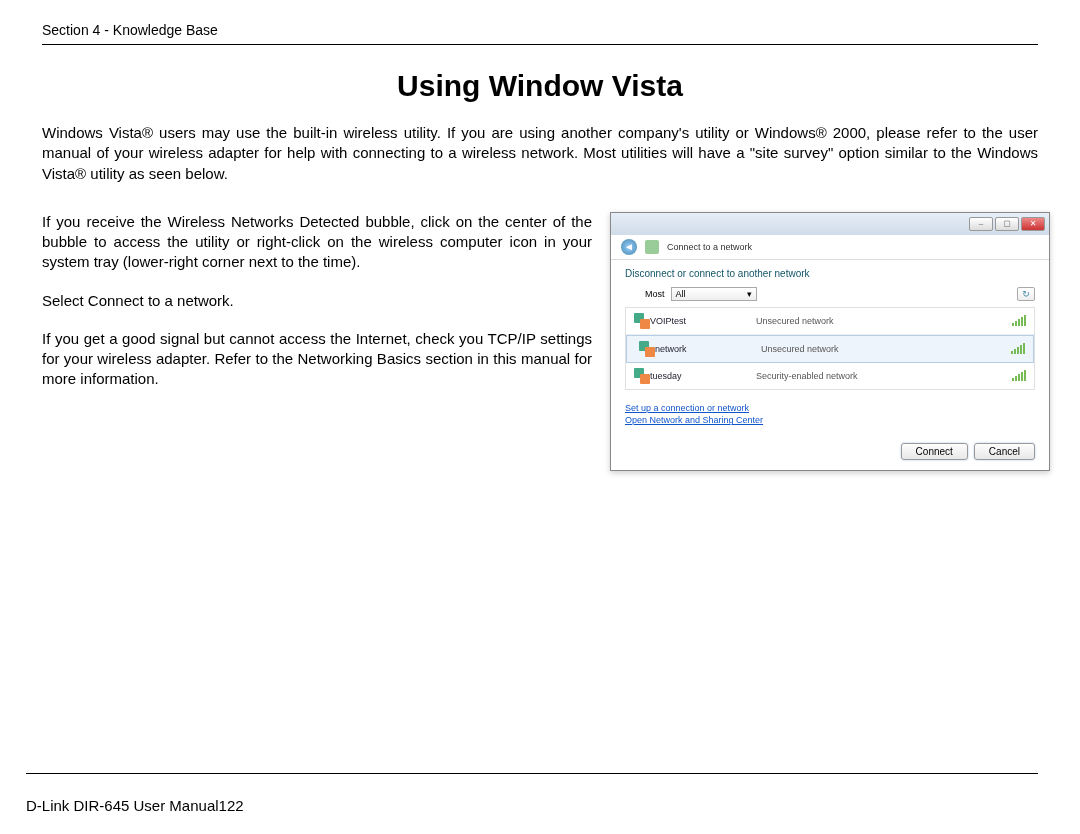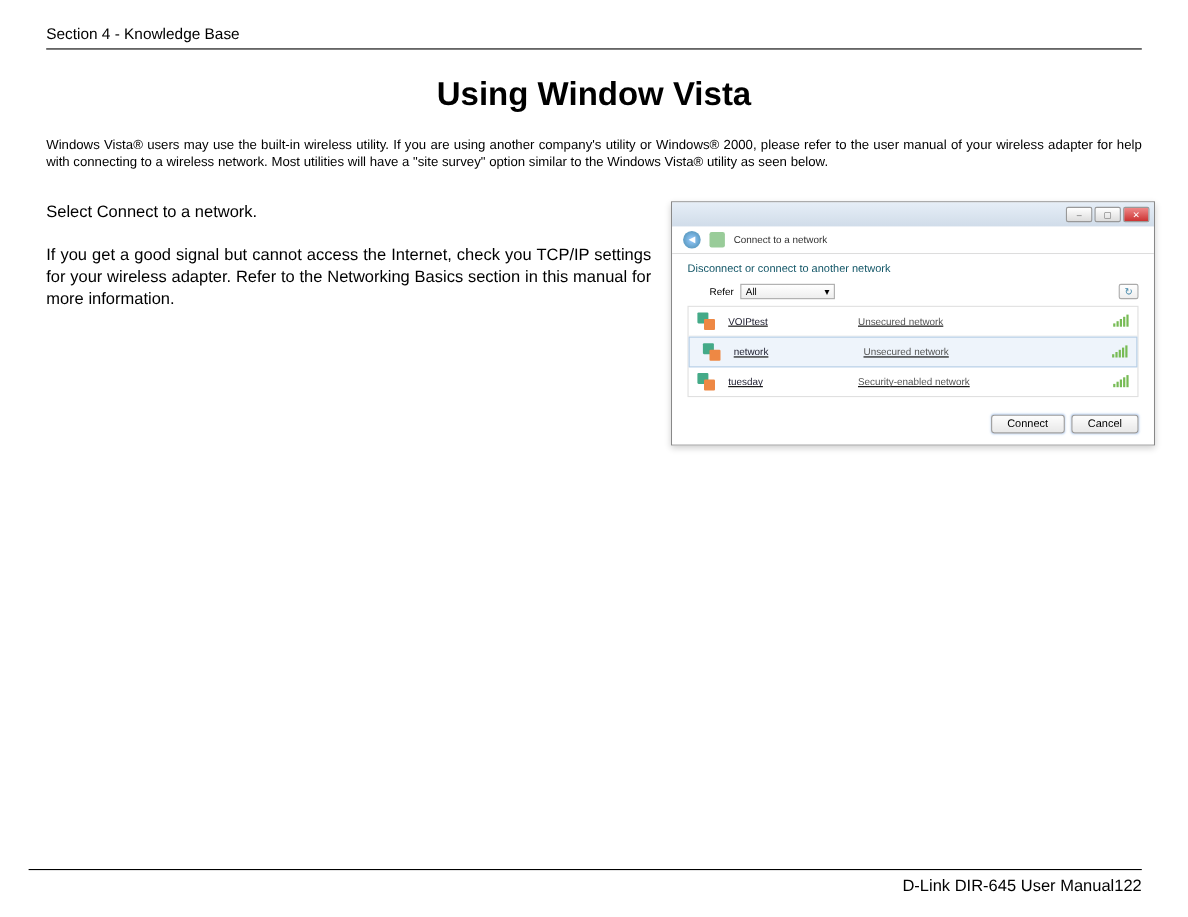--- a/index.html
+++ b/index.html
@@ -18,21 +18,21 @@
     border-bottom: 1.5px solid #000;
     margin-bottom: 24px;
   }
   h1.title {
     text-align: center;
     font-size: 30px;
     font-weight: 700;
     margin-bottom: 20px;
   }
   .intro {
-    font-size: 12px;
+    font-size: 15px;
     text-align: justify;
     line-height: 1.35;
     margin-bottom: 28px;
   }
   .content-row {
     display: flex;
     gap: 18px;
   }
   .left-col {
     flex: 0 0 550px;
@@ -100,22 +100,20 @@
     background: linear-gradient(#fff,#eee);
     border-radius: 2px;
     display:flex;align-items:center;justify-content:center;
     color:#48a;font-size:9px;
   }
   .net-list { border: 1px solid #e0e0e0; }
   .net-row {
     display: flex; align-items: center;
     padding: 5px 8px;
     border-bottom: 1px solid #eee;
-    gap: 12px;
-    text-decoration: underline;
   }
   .net-row:last-child { border-bottom: none; }
   .net-row.selected { background: #eef4fb; border: 1px solid #b5cde6; padding-left: 12px; }
   .net-icon {
     width: 16px; height: 16px;
     display: inline-block;
     position: relative;
   }
   .net-icon .m1 { position:absolute; width:10px;height:10px; background:#4a8; top:0;left:0; border-radius:1px;}
   .net-icon .m2 { position:absolute; width:10px;height:10px; background:#e84; top:6px;left:6px; border-radius:1px;}
@@ -138,59 +136,60 @@
     background: linear-gradient(#fdfdfd, #e8e8e8);
     font-size: 10px;
     box-shadow: 0 0 2px rgba(100,150,220,0.6);
   }
 
   .footer {
     position: absolute;
     bottom: 20px;
     left: 26px; right: 42px;
     border-top: 1.5px solid #000;
-    padding-top: 6px;
+    padding-top: 23px;
     font-size: 15px;
     display: flex;
-    justify-content: flex-end;
+    justify-content: flex-start;
   }
 </style>
 </head>
 <body>
 
 <div class="header">
   <span>Section 4 - Knowledge Base</span>
 </div>
 
 <h1 class="title">Using Window Vista</h1>
 
 <p class="intro">Windows Vista® users may use the built-in wireless utility. If you are using another company's utility or Windows® 2000, please refer to the user manual of your wireless adapter for help with connecting to a wireless network. Most utilities will have a "site survey" option similar to the Windows Vista® utility as seen below.</p>
 
 <div class="content-row">
   <div class="left-col">
+    <p>If you receive the Wireless Networks Detected bubble, click on the center of the bubble to access the utility or right-click on the wireless computer icon in your system tray (lower-right corner next to the time).</p>
     <p>Select Connect to a network.</p>
     <p>If you get a good signal but cannot access the Internet, check you TCP/IP settings for your wireless adapter. Refer to the Networking Basics section in this manual for more information.</p>
   </div>
 
   <div class="right-col">
     <div class="vista-window">
       <div class="titlebar">
         <div class="win-btn">–</div>
         <div class="win-btn">▢</div>
         <div class="win-btn close">✕</div>
       </div>
       <div class="crumb-bar">
         <span class="back-circle">◄</span>
         <span class="crumb-icon"></span>
         <span class="crumb-text">Connect to a network</span>
       </div>
       <div class="win-body">
         <div class="instruction">Disconnect or connect to another network</div>
         <div class="show-row">
-          <span>Refer</span>
+          <span>Most</span>
           <div class="dropdown">
             <span>All</span>
             <span>▾</span>
           </div>
           <div class="refresh-btn">↻</div>
         </div>
         <div class="net-list">
           <div class="net-row">
             <span class="net-icon">
                 <span class="m1"></span>
@@ -230,20 +229,24 @@
             <span class="net-sec">Security-enabled network</span>
             <span class="sig-bars">
                 <span></span>
                 <span></span>
                 <span></span>
                 <span></span>
                 <span></span>
               </span>
           </div>
         </div>
+        <div class="links">
+          <a>Set up a connection or network</a>
+          <a>Open Network and Sharing Center</a>
+        </div>
         <div class="btn-row">
           <button class="vbtn">Connect</button>
           <button class="vbtn">Cancel</button>
         </div>
       </div>
     </div>
   </div>
 </div>
 
 <div class="footer">

